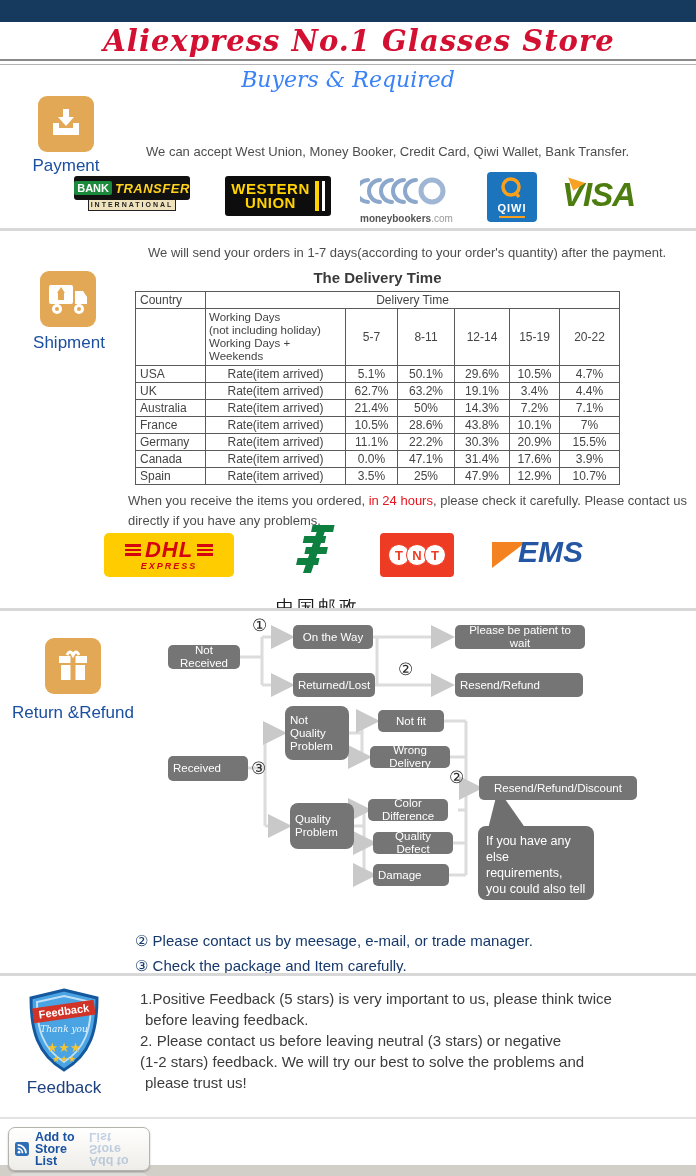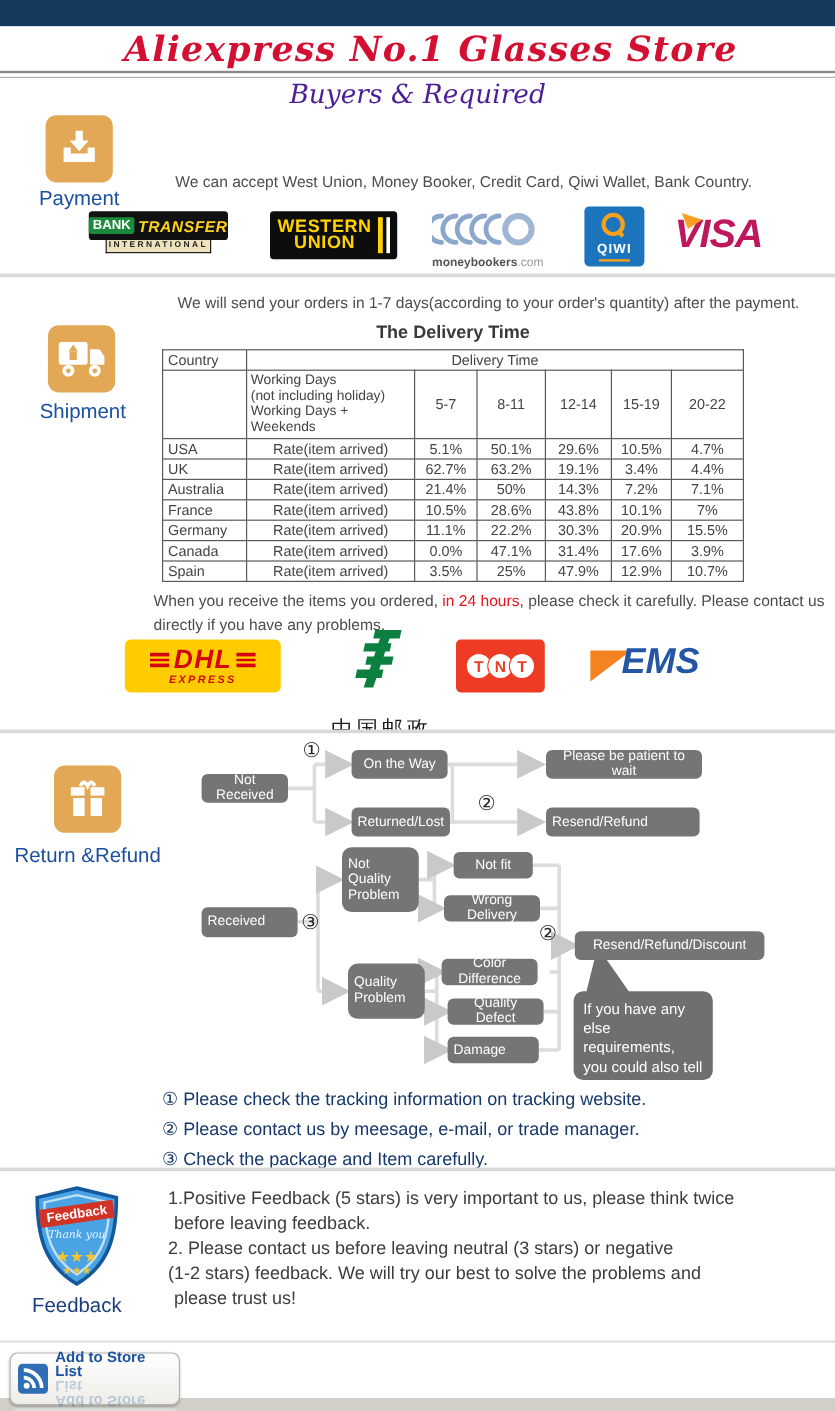--- a/index.html
+++ b/index.html
@@ -5,21 +5,21 @@
   html,body{margin:0;padding:0;}
   body{width:696px;background:#ffffff;font-family:"Liberation Sans",sans-serif;color:#444;}
   .sec{position:relative;width:696px;overflow:hidden;}
 
   
   #topbar{height:22px;background:#16395e;}
   .title-band{height:37px;display:flex;align-items:center;justify-content:center;background:#fff;padding-left:22px;}
   .store-title{font-family:"DejaVu Serif",serif;font-style:italic;font-weight:bold;font-size:29px;color:#d31032;letter-spacing:1px;white-space:nowrap;}
   .double-rule{height:3px;border-top:2px solid #8a8a8a;border-bottom:1px solid #b3b3b3;}
   .subtitle-band{height:29px;text-align:center;}
-  .subtitle{font-family:"DejaVu Serif",serif;font-style:italic;font-size:22px;color:#4c1d95;line-height:30px;}
+  .subtitle{font-family:"DejaVu Serif",serif;font-style:italic;font-size:22px;color:#3b82f6;line-height:30px;}
 
   
   .sec-label{position:absolute;color:#1b4fa0;font-size:17px;text-align:center;}
   .tan-icon{position:absolute;width:56px;height:56px;background:#e2a855;border-radius:9px;display:flex;align-items:center;justify-content:center;}
   .divider{border-bottom:3px solid #d8d8d8;}
 
   
   #payment{height:134px;}
   .pay-desc{position:absolute;left:146px;top:50px;font-size:13px;color:#4d4d4d;}
   .logo{position:absolute;}
@@ -31,21 +31,21 @@
   .wu-text{color:#ffd200;font-weight:bold;font-size:15px;line-height:14px;text-align:center;letter-spacing:0.5px;}
   .wu-bars{display:flex;gap:3px;height:30px;}
   .wu-bar-y{width:4px;background:#ffd200;}
   .wu-bar-w{width:3px;background:#fff;}
   .mb-text{font-size:10px;font-weight:bold;color:#555;text-align:center;margin-top:1px;}
   .mb-text .tld{color:#999;font-weight:normal;}
   .qiwi-box{width:50px;height:50px;background:#1c75bc;border-radius:4px;display:flex;flex-direction:column;align-items:center;justify-content:center;}
   .qiwi-label{color:#fff;font-weight:bold;font-size:11px;letter-spacing:1px;margin-top:1px;}
   .qiwi-sub{width:26px;height:2px;background:#f8a01c;margin-top:2px;}
   .visa-wrap{position:relative;}
-  .visa-text{font-size:33px;font-weight:bold;font-style:italic;color:#be185d;letter-spacing:-1px;font-family:"Liberation Sans",sans-serif;}
+  .visa-text{font-size:33px;font-weight:bold;font-style:italic;color:#4d7c0f;letter-spacing:-1px;font-family:"Liberation Sans",sans-serif;}
   .visa-flame{position:absolute;left:4px;top:4px;width:0;height:0;border-left:9px solid transparent;border-right:9px solid transparent;border-top:11px solid #f7a021;transform:rotate(18deg);}
 
   
   #shipment{height:377px;}
   .ship-intro{position:absolute;left:148px;top:14px;font-size:13px;color:#4d4d4d;}
   .dt-title{position:absolute;left:135px;top:38px;width:485px;text-align:center;font-size:15px;font-weight:bold;color:#3a3a3a;}
   .dt{position:absolute;left:135px;top:60px;border-collapse:collapse;font-size:12px;color:#444;}
   .dt td,.dt th{border:1px solid #5a5a5a;padding:1px 4px;font-weight:normal;text-align:center;}
   .dt .cc{text-align:left;}
   .dt .wd{text-align:left;line-height:13px;font-size:11.5px;padding:2px 3px;}
@@ -76,21 +76,21 @@
   
   #feedback{height:143px;border-bottom:2px solid #e3e3e3;box-sizing:border-box;}
   .fb-line{font-size:15px;color:#3c3c3c;line-height:21px;}
   .fb-text{position:absolute;left:140px;top:12px;}
   .fb-label{color:#1c3f7d;}
 
   
   #footer{height:68px;}
   .gray-band{position:absolute;left:0;bottom:0;width:696px;height:22px;background:#d2cfc9;}
   .store-btn{position:absolute;left:8px;top:8px;width:142px;height:44px;background:linear-gradient(#ffffff,#efede8);border:1px solid #b5b3ae;border-radius:7px;display:flex;align-items:center;gap:6px;padding:0 6px;box-sizing:border-box;box-shadow:0 1px 2px rgba(0,0,0,0.25);cursor:pointer;}
-  .store-btn-texts{display:flex;flex-direction:column;line-height:12px;}
+  .store-btn-texts{display:flex;flex-direction:row;line-height:12px;}
   .store-btn-label{font-size:12.5px;font-weight:bold;color:#1b53a0;}
   .store-btn-mirror{font-size:12.5px;font-weight:bold;color:#1b53a0;opacity:0.25;transform:scaleY(-1);}
   .btn-reflection{position:absolute;left:10px;top:54px;width:138px;height:16px;background:rgba(255,255,255,0.28);border-radius:6px;}
 </style>
 </head>
 <body>
 
 <div class="sec">
   <div id="topbar"></div>
   <div class="title-band">
@@ -104,21 +104,21 @@
 
 <div id="payment" class="sec divider">
   <div class="tan-icon" style="left:38px;top:2px;">
     <svg width="34" height="34" viewBox="0 0 34 34">
       <rect x="14" y="2" width="6" height="9" fill="#fff"></rect>
       <polygon points="9,10 25,10 17,19" fill="#fff"></polygon>
       <path d="M4 16 v12 h26 v-12 h-6 v5 h-14 v-5 z" fill="#fff"></path>
     </svg>
   </div>
   <div class="sec-label" style="left:26px;top:62px;width:80px;">Payment</div>
-  <div class="pay-desc">We can accept West Union, Money Booker, Credit Card, Qiwi Wallet, Bank Country.</div>
+  <div class="pay-desc">We can accept West Union, Money Booker, Credit Card, Qiwi Wallet, Bank Transfer.</div>
 
   <div class="logo" style="left:74px;top:82px;">
     <div class="bt-top">
       <span class="bt-bank">BANK</span>
       <span class="bt-transfer">TRANSFER</span>
     </div>
     <div class="bt-intl">INTERNATIONAL</div>
   </div>
 
   <div class="logo wu-box" style="left:225px;top:82px;">
@@ -376,21 +376,20 @@
   <div class="flow-box" style="left:168px;top:145px;width:80px;height:25px;justify-content:flex-start;">Received</div>
   <span class="circ" style="left:251px;top:147px;">③</span>
   <span class="circ" style="left:449px;top:156px;">②</span>
   <div class="flow-box" style="left:479px;top:165px;width:158px;height:24px;">Resend/Refund/Discount</div>
   <div class="flow-box ml" style="left:290px;top:192px;width:64px;height:46px;">Quality Problem</div>
   <div class="flow-box" style="left:368px;top:188px;width:80px;height:22px;">Color Difference</div>
   <div class="flow-box" style="left:373px;top:221px;width:80px;height:22px;">Quality Defect</div>
   <div class="flow-box" style="left:373px;top:253px;width:76px;height:22px;justify-content:flex-start;">Damage</div>
   <div class="bubble" style="left:478px;top:215px;width:116px;height:74px;">If you have any else requirements, you could also tell us!</div>
 
-  <div class="rnote" style="top:296px;">① Please check the tracking information on tracking website.</div>
   <div class="rnote" style="top:321px;">② Please contact us by meesage, e-mail, or trade manager.</div>
   <div class="rnote" style="top:346px;">③ Check the package and Item carefully.</div>
 </div>
 
 <div id="feedback" class="sec">
   <div style="position:absolute;left:25px;top:10px;">
     <svg width="78" height="88" viewBox="0 0 78 88">
       <path d="M39 4 L72 12 C72 44 66 68 39 84 C12 68 6 44 6 12 Z" fill="#4aa3e3" stroke="#14589e" stroke-width="3"></path>
       <path d="M39 10 L66 16 C66 42 61 62 39 76 C17 62 12 42 12 16 Z" fill="none" stroke="#bfe0f7" stroke-width="2"></path>
       <g transform="rotate(-8 39 26)">

